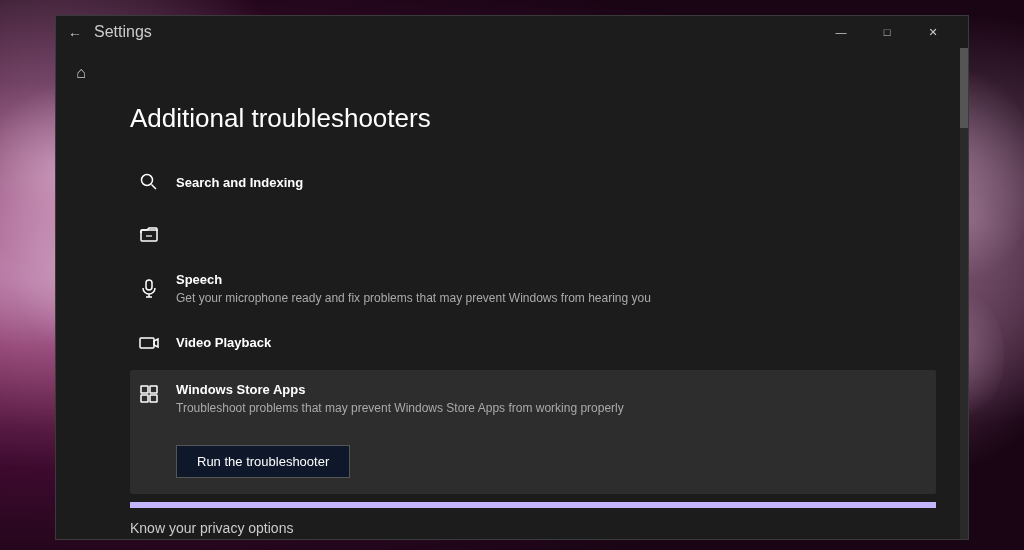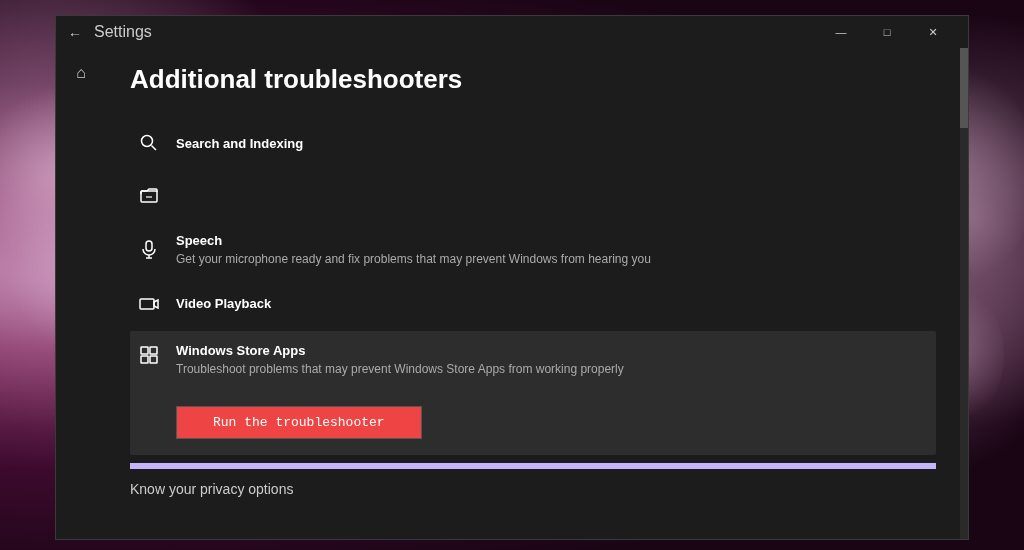--- a/index.html
+++ b/index.html
@@ -116,23 +116,24 @@
     }
     .main-content::-webkit-scrollbar-track {
       background: #1c1c1c;
     }
     .main-content::-webkit-scrollbar-thumb {
       background: #555;
     }
 
     .page-title {
       font-size: 26px;
-      font-weight: 700;
+      font-weight: 400;
       color: #ffffff;
       margin-bottom: 24px;
+      margin-top: 39px;
     }
 
     .troubleshooter-item {
       display: flex;
       align-items: center;
       padding: 12px 8px;
       gap: 16px;
       cursor: pointer;
       border-radius: 2px;
     }
@@ -174,27 +175,27 @@
       font-size: 12px;
       line-height: 1.4;
     }
 
     .run-button-container {
       display: flex;
       padding: 12px 0 4px 38px;
     }
 
     .run-button {
-      background: #ef4444;
+      background: #0f172a;
       color: #ffffff;
       border: 1px solid #555555;
-      padding: 8px 36px;
+      padding: 8px 20px;
       font-size: 13px;
       cursor: pointer;
-      font-family: Liberation Mono, monospace;
+      font-family: Liberation Sans, sans-serif;
     }
 
     .privacy-section {
       margin-top: 8px;
       padding-top: 12px;
       border-top: 6px solid #c4b5fd;
     }
 
     .privacy-title {
       color: #cccccc;

